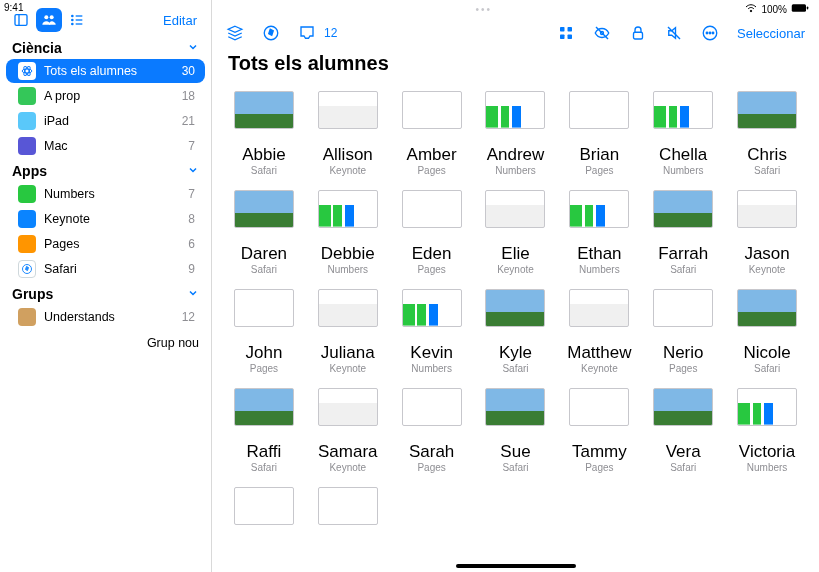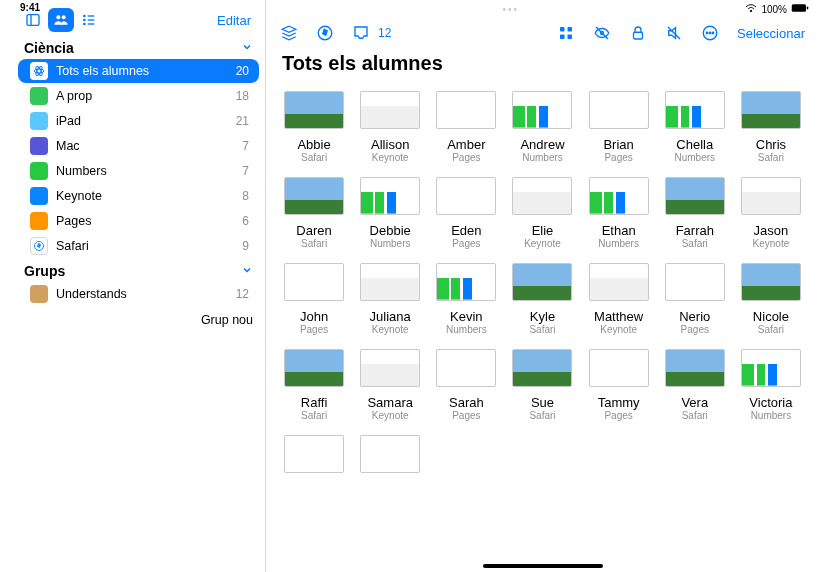--- a/index.html
+++ b/index.html
@@ -4,25 +4,24 @@
 <style>
   * { box-sizing: border-box; margin: 0; padding: 0; }
   body {
     font-family: -apple-system, "Helvetica Neue", Helvetica, Arial, sans-serif;
     width: 819px; height: 572px;
     background: #fff; color: #000;
     display: flex; overflow: hidden;
   }
   
   .sidebar {
-    width: 254px; flex-shrink: 0;
+    width: 212px; flex-shrink: 0;
     border-right: 1px solid #d9d9d9;
     display: flex; flex-direction: column;
     overflow-y: auto;
-    margin-left: 12px;
   }
   .sidebar-top {
     height: 36px; display: flex; align-items: center;
     padding: 4px 8px 0 8px; gap: 4px;
   }
   .seg { display: flex; gap: 2px; }
   .seg-btn {
     width: 26px; height: 24px; border-radius: 6px;
     display: flex; align-items: center; justify-content: center;
     color: #007aff;
@@ -125,41 +124,41 @@
     background:
       linear-gradient(90deg,#28c840 0 20%, transparent 20%),
       linear-gradient(90deg,transparent 0 25%, #28c840 25% 40%, transparent 40%),
       linear-gradient(90deg,transparent 0 45%, #007aff 45% 60%, transparent 60%);
     background-size: 100% 60%; background-position: bottom; background-repeat:no-repeat;
     background-color:#fff;
   }
   .thumb.app-safari {
     background: linear-gradient(180deg,#7fb8e6 0 60%, #3a7d34 60% 100%);
   }
-  .student-name { font-size: 13px; margin-top:8px; }
+  .student-name { font-size: 17px; margin-top:16px; }
   .student-app  { font-size: 10px; color:#8e8e93; }
   .home-bar {
     height: 4px; width: 120px; background:#000; border-radius:3px;
     margin: 2px auto 4px auto;
   }
 
   
   .chev svg{ width:12px; height:12px;}
   .tool svg{ width:18px; height:18px;}
   .sci-ico { background:#0a7aff; color:#fff; }
   .sb-item.selected .sci-ico { background:#fff; color:#0a7aff; }
   .dist-ico { background:#a2845e; color:#fff; border-radius:50%;}
   .prop-ico { background:#34c759; color:#fff; border-radius:50%;}
   .off-ico  { background:#8e8e93; color:#fff; border-radius:50%;}
   .ip-ico   { background:#5ac8fa; color:#fff; border-radius:4px;}
   .mac-ico  { background:#5856d6; color:#fff; border-radius:4px;}
 
   
   .global-status {
-    position:absolute; top:2px; left:20px; font-size:10px; font-weight:700;
+    position:absolute; top:2px; left:4px; font-size:10px; font-weight:400;
   }
 </style>
 </head>
 <body>
 
 <div class="global-status">9:41</div>
 
 <div class="sidebar">
   <div class="sidebar-top">
     <div class="seg">
@@ -201,36 +200,42 @@
       </div>
       <div class="sb-item selected">
         <span class="icon sci-ico">
           <svg width="12" height="12" viewBox="0 0 24 24" fill="none" stroke="currentColor" stroke-width="2">
             <ellipse cx="12" cy="12" rx="10" ry="4"></ellipse>
             <ellipse cx="12" cy="12" rx="10" ry="4" transform="rotate(60 12 12)"></ellipse>
             <ellipse cx="12" cy="12" rx="10" ry="4" transform="rotate(-60 12 12)"></ellipse>
           </svg>
         </span>
         <span>Tots els alumnes</span>
-        <span class="count">20</span>
+        <span class="count">30</span>
       </div>
       <div class="sb-item">
         <span class="icon prop-ico"></span>
         <span>A prop</span>
         <span class="count">18</span>
       </div>
       <div class="sb-item">
         <span class="icon ip-ico"></span>
         <span>iPad</span>
         <span class="count">21</span>
       </div>
       <div class="sb-item">
         <span class="icon mac-ico"></span>
         <span>Mac</span>
         <span class="count">7</span>
+      </div>
+      <div class="section-header">
+        <span>Apps</span>
+        <span class="chev"><svg viewBox="0 0 24 24" fill="none" stroke="currentColor" stroke-width="3">
+            <path d="M6 9l6 6 6-6"></path>
+          </svg></span>
       </div>
       <div class="sb-item">
         <span class="icon app-icon-numbers"></span>
         <span>Numbers</span>
         <span class="count">7</span>
       </div>
       <div class="sb-item">
         <span class="icon app-icon-keynote"></span>
         <span>Keynote</span>
         <span class="count">8</span>

